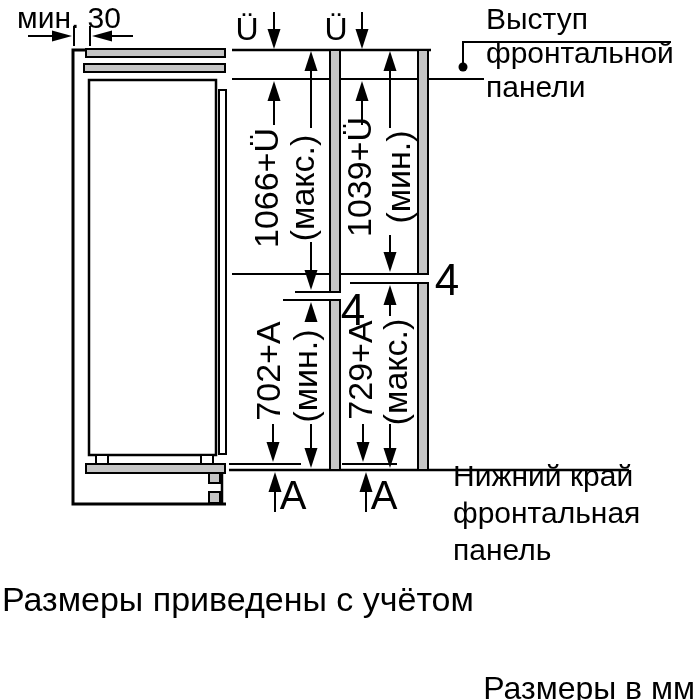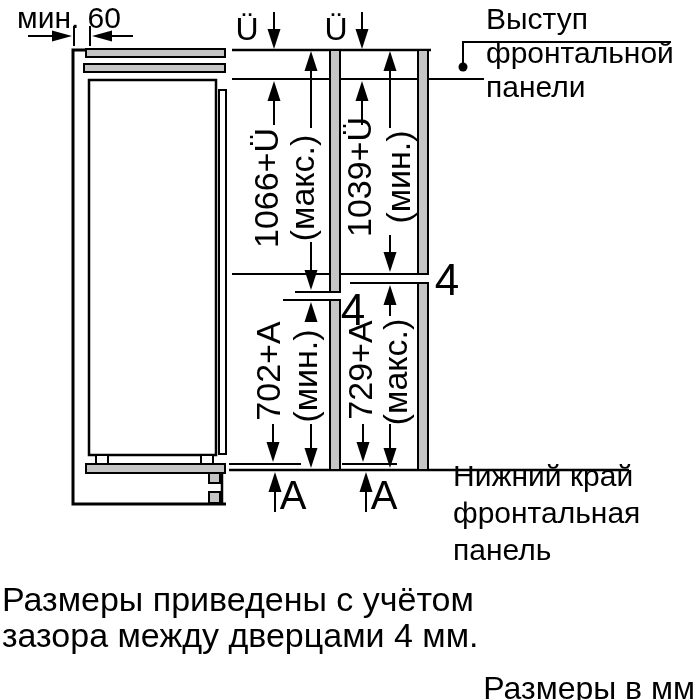--- a/index.html
+++ b/index.html
@@ -114,21 +114,21 @@
       <line x1="363" y1="424" x2="363" y2="446" stroke="#000" stroke-width="2"></line>
       <polygon points="363,462 356.5,442 369.5,442" fill="#000"></polygon>
 
       <polygon points="275,472 268.5,492 281.5,492" fill="#000"></polygon>
       <line x1="275" y1="488" x2="275" y2="512" stroke="#000" stroke-width="2"></line>
       <polygon points="366,472 359.5,492 372.5,492" fill="#000"></polygon>
       <line x1="366" y1="488" x2="366" y2="512" stroke="#000" stroke-width="2"></line>
     </g>
   </svg>
 
-  <div class="lbl f30" style="left:17px;top:1px;">мин. 60</div>
+  <div class="lbl f30" style="left:17px;top:1px;">мин. 30</div>
 
   <div class="lbl f32 ctr" style="left:247px;top:30px;">Ü</div>
 
   <div class="lbl f32 ctr" style="left:336px;top:30px;">Ü</div>
 
   <div class="lbl f30 note pre" style="left:486px;top:2px;">Выступ
 фронтальной
 панели</div>
 
   <span class="lbl f34 rot" style="left:267px;top:188px;">1066+Ü</span>
@@ -147,17 +147,16 @@
   <div class="lbl f44 ctr" style="left:447px;top:280px;">4</div>
 
   <div class="lbl f40 ctr" style="left:293px;top:495px;">A</div>
   <div class="lbl f40 ctr" style="left:384px;top:495px;">A</div>
 
   <div class="lbl f30 bottomnote pre" style="left:453px;top:431px;">Нижний край
 фронтальная
 панель</div>
 
   <div class="lbl f31 footnote" style="left:2px;top:581px;">Размеры приведены с учётом</div>
-  <div class="lbl f31 footnote" style="left:2px;top:617px;">зазора между дверцами 4 мм.</div>
 
   <div class="lbl f32" style="right:5px;top:671px;">Размеры в мм</div>
 
 </div>
 
 </body></html>

